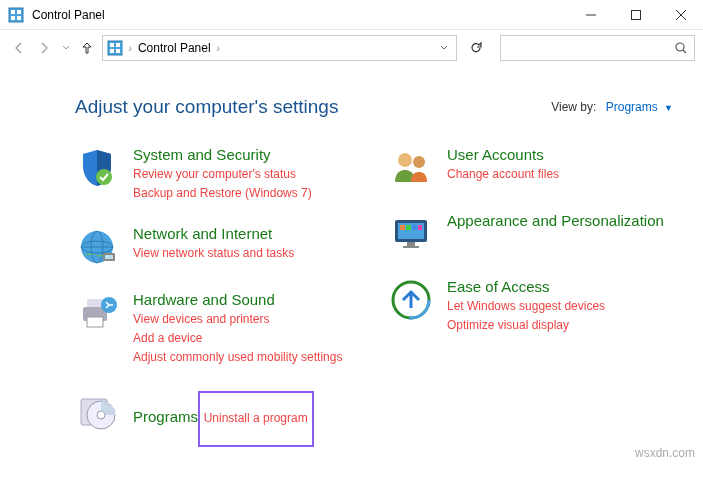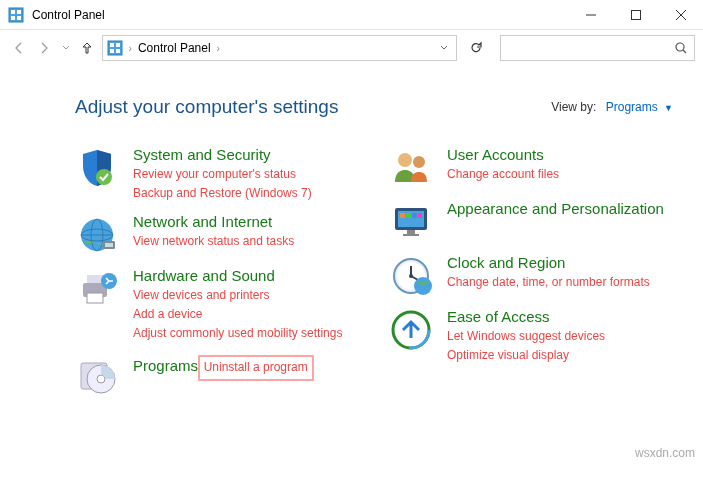--- a/index.html
+++ b/index.html
@@ -25,27 +25,27 @@
     .search-icon { width: 26px; display: flex; align-items: center; justify-content: center; color: #555; }
     
     .content { padding: 30px 30px 10px 75px; }
     .heading-row { display: flex; align-items: center; justify-content: space-between; margin-bottom: 28px; }
     .heading { color: #1a5490; font-size: 19px; font-weight: 400; }
     .viewby { font-size: 12px; color: #333; }
     .viewby-link { color: #0066cc; margin-left: 6px; }
     .viewby-arrow { color: #0066cc; font-size: 9px; margin-left: 3px; }
     
     .categories { display: flex; gap: 30px; }
-    .column { flex: 1; display: flex; flex-direction: column; gap: 10px; }
+    .column { flex: 1; display: flex; flex-direction: column; gap: 22px; }
     .cat { display: flex; gap: 14px; }
     .cat-icon { width: 44px; height: 44px; flex-shrink: 0; }
     .cat-body { flex: 1; }
     .cat-title { color: #177a17; font-size: 15px; font-weight: 400; line-height: 1.25; }
     .cat-link { display: block; color: #ef4444; font-size: 12px; line-height: 1.6; text-decoration: none; }
-    .highlight { border: 2px solid #fca5a5; display: inline-block; padding: 1px 4px; margin-top: 2px; margin-left: -4px; }
+    .highlight { border: 2px solid #8b5cf6; display: inline-block; padding: 16px 4px; margin-top: 2px; margin-left: -4px; }
     
     .watermark { position: absolute; right: 8px; bottom: 40px; font-size: 12px; color: #aaa; }
   </style>
 </head>
 <body>
 
 <div class="titlebar">
   <div class="titlebar-icon">
     <svg width="16" height="16" viewBox="0 0 16 16">
         <rect x="1" y="1" width="14" height="14" fill="#4aa3df" stroke="#2d7db3"></rect>
@@ -247,37 +247,20 @@
               <rect x="17" y="13" width="5" height="5" fill="#4c4"></rect>
               <rect x="23" y="13" width="5" height="5" fill="#48e"></rect>
               <rect x="29" y="13" width="4" height="5" fill="#e4a"></rect>
             </svg>
         </div>
         <div class="cat-body">
           <a class="cat-title">Appearance and Personalization</a>
         </div>
       </div>
 
-      <div class="cat">
-        <div class="cat-icon">
-          <svg viewBox="0 0 44 44">
-              <circle cx="22" cy="22" r="17" fill="#eef" stroke="#69b" stroke-width="2"></circle>
-              <circle cx="22" cy="22" r="14" fill="#fff"></circle>
-              <line x1="22" y1="22" x2="22" y2="12" stroke="#345" stroke-width="2"></line>
-              <line x1="22" y1="22" x2="29" y2="26" stroke="#345" stroke-width="2"></line>
-              <circle cx="22" cy="22" r="2" fill="#345"></circle>
-              <circle cx="34" cy="32" r="9" fill="#4aa3df"></circle>
-              <path d="M28 28 C30 30 32 32 34 32 C36 32 38 30 40 28" fill="#6b4" opacity="0.6"></path>
-            </svg>
-        </div>
-        <div class="cat-body">
-          <a class="cat-title">Clock and Region</a>
-          <a class="cat-link">Change date, time, or number formats</a>
-        </div>
-      </div>
 
       <div class="cat">
         <div class="cat-icon">
           <svg viewBox="0 0 44 44">
               <circle cx="22" cy="22" r="18" fill="none" stroke="#2b8b2b" stroke-width="3"></circle>
               <circle cx="22" cy="22" r="18" fill="none" stroke="#4aa3df" stroke-width="3" stroke-dasharray="30 200"></circle>
               <path d="M14 22 L22 14 L30 22 M22 14 L22 30" stroke="#2b7cd3" stroke-width="3" fill="none"></path>
             </svg>
         </div>
         <div class="cat-body">

